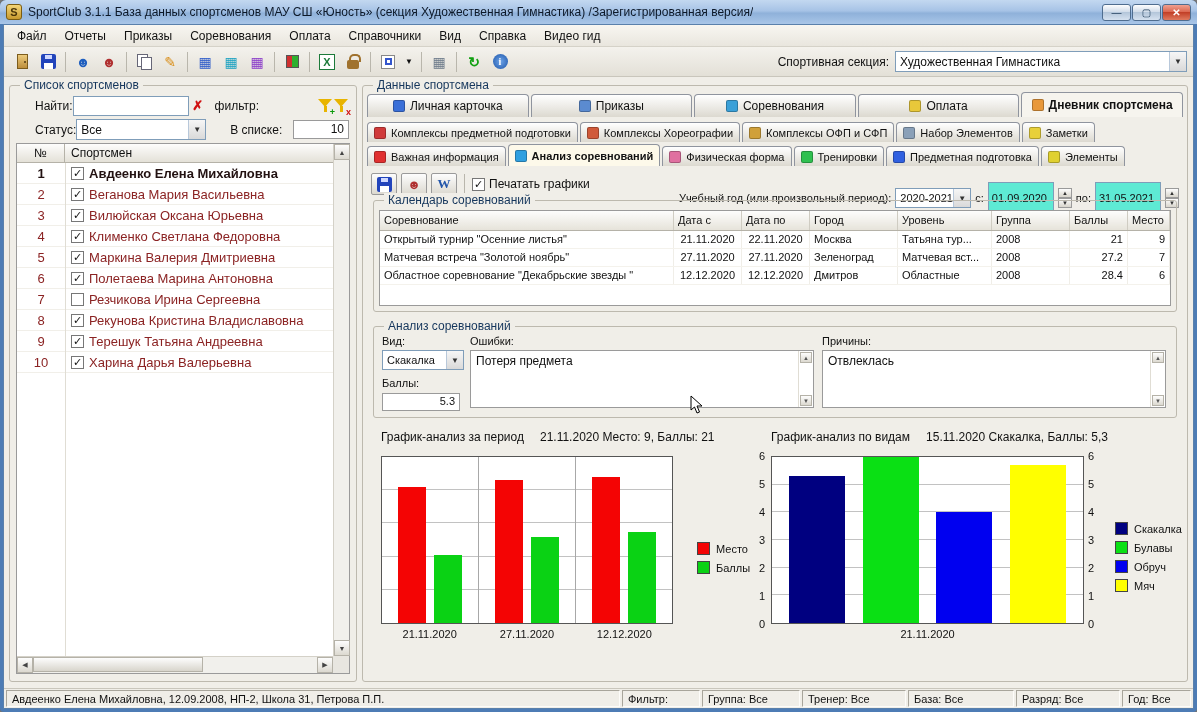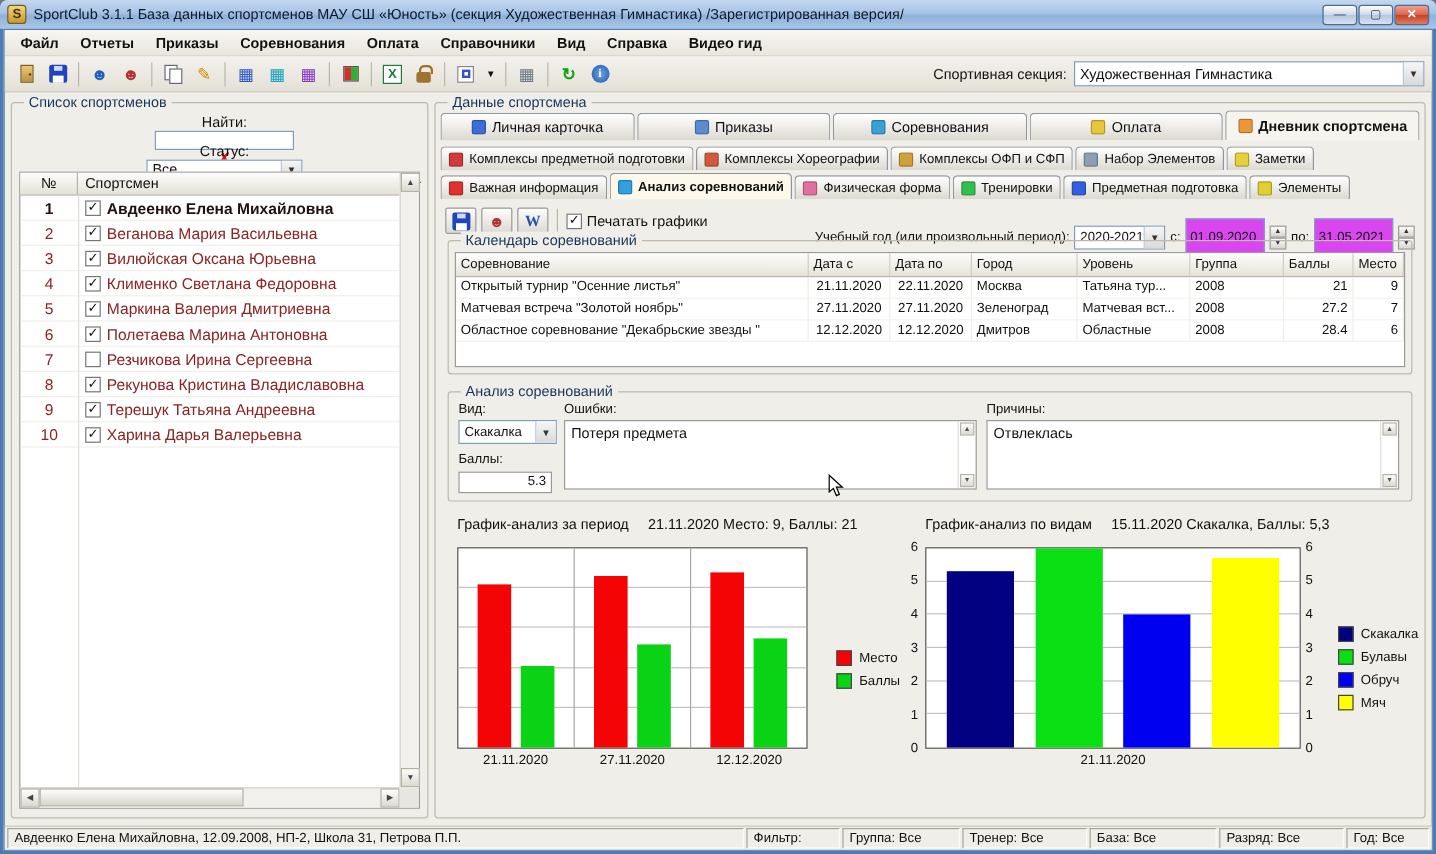--- a/index.html
+++ b/index.html
@@ -20,21 +20,21 @@
   .winbtn { width:29px; height:17px; border:1px solid #4f6d8f; border-radius:3px;
             background:linear-gradient(#fdfdfd,#cdd9e8 50%,#b4c6da 50%,#d6e2f0);
             display:flex; align-items:center; justify-content:center; font-size:10px; color:#23405e; }
   .winbtn.close { background:linear-gradient(#f0a090,#d9624a 50%,#c24028 50%,#e07a5e); color:#fff; font-weight:bold; }
 
   
   .frame { position:absolute; left:3px; right:3px; top:24px; bottom:3px; background:#f0eee8;
            display:flex; flex-direction:column; border:1px solid #5a80ab; }
 
   .menubar { height:22px; flex:none; display:flex; align-items:center; padding-left:4px;
-             background:linear-gradient(#f8f6f1,#e9e6de); border-bottom:1px solid #d5d2c8;font-weight:bold; }
+             background:linear-gradient(#f8f6f1,#e9e6de); border-bottom:1px solid #d5d2c8; }
   .menu-item { padding:3px 9px; cursor:default; }
 
   .toolbar { height:30px; flex:none; display:flex; align-items:center; gap:2px; padding:2px 6px;
              background:linear-gradient(#f4f2ed,#e3e0d7); border-bottom:1px solid #c9c6bc; }
   .tbtn { width:24px; height:24px; border:1px solid transparent; border-radius:2px;
           display:flex; align-items:center; justify-content:center; flex:none; }
   .tbsep { width:1px; height:20px; background:#b9b6ac; margin:0 3px; flex:none; }
   .glyph { font-size:14px; line-height:1; }
 
   .icon-door { width:11px; height:15px; background:linear-gradient(#ecca7c,#bd8f3c); border:1px solid #7c5c1c; position:relative; }
@@ -72,21 +72,21 @@
   
   .workspace { position:relative; flex:1; }
 
   .groupbox { position:absolute; border:1px solid #bdb9ae; border-radius:3px; }
   .gbt { position:absolute; top:-8px; left:10px; background:#f0eee8; padding:0 4px; color:#15365c; font-size:12px; }
 
   .gb-left  { left:5px; top:8px; width:348px; bottom:6px; }
   .gb-right { left:358px; right:5px; top:8px; bottom:6px; }
 
   
-  .find-row, .status-row { position:absolute; left:15px; right:7px; height:21px; display:flex; align-items:center; gap:0;flex-direction:column; }
+  .find-row, .status-row { position:absolute; left:25px; right:7px; height:21px; display:flex; align-items:center; gap:0; }
   .find-row { top:9px; } .status-row { top:33px; }
   .lbl { flex:none; }
   .find-input { width:116px; height:20px; border:1px solid #7f9db9; background:#fff; font:inherit; padding:0 3px; }
   .clear-btn { width:18px; height:18px; display:flex; align-items:center; justify-content:center;
                color:#d01010; font-weight:bold; font-size:13px; }
   .count-box { width:56px; height:19px; border:1px solid #9a9a9a; background:#fff; text-align:right; padding:1px 4px 0 0; margin-left:auto; }
 
   .listwrap { position:absolute; top:57px; left:6px; right:6px; bottom:7px; border:1px solid #9a9a9a; background:#fff; }
   .lhead { position:absolute; top:0; left:0; right:16px; height:19px; display:flex;
            background:linear-gradient(#fdfdfc,#e4e1d8); border-bottom:1px solid #b5b2a8; font-size:12px; }
@@ -127,21 +127,21 @@
 
   
   .ctlrow { position:absolute; top:86px; left:8px; right:8px; height:24px; display:flex; align-items:center; gap:4px; }
   .cbtn { width:26px; height:22px; border:1px solid #9a9a9a; border-radius:2px;
           background:linear-gradient(#fdfdfd,#dcd9d0); display:flex; align-items:center; justify-content:center; }
   .wbtn { color:#2255aa; font-weight:bold; font-size:13px; font-family:"Liberation Serif",serif; }
   .cb { width:13px; height:13px; border:1px solid #777; background:#fff; font-size:11px; line-height:11px;
         text-align:center; flex:none; }
   .ctl-right { margin-left:auto; display:flex; align-items:center; gap:4px; font-size:11px;margin-top:28px; }
   .dcombo { width:76px; height:20px; font-size:11px; }
-  .datebox { width:66px; height:32px; border:1px solid #7f9db9; background:#d946ef; display:flex; align-items:center;
+  .datebox { width:66px; height:32px; border:1px solid #7f9db9; background:#5eead4; display:flex; align-items:center;
              padding-left:3px; font-size:11px; }
   .spin { width:14px; height:20px; display:flex; flex-direction:column; flex:none; }
   .spin span { flex:1; border:1px solid #9a9a9a; background:linear-gradient(#fdfdfd,#d8d5cc);
                font-size:6px; line-height:8px; text-align:center; color:#333; }
 
   
   .cal-gb { top:114px; left:10px; right:10px; height:112px; }
   .calwrap { position:absolute; top:9px; left:5px; right:5px; bottom:5px; border:1px solid #9a9a9a; background:#fff; overflow:hidden; }
   table.cal { width:100%; border-collapse:collapse; table-layout:fixed; font-size:11px; }
   table.cal th { font-weight:normal; height:19px; background:linear-gradient(#fdfdfc,#e6e3da);

